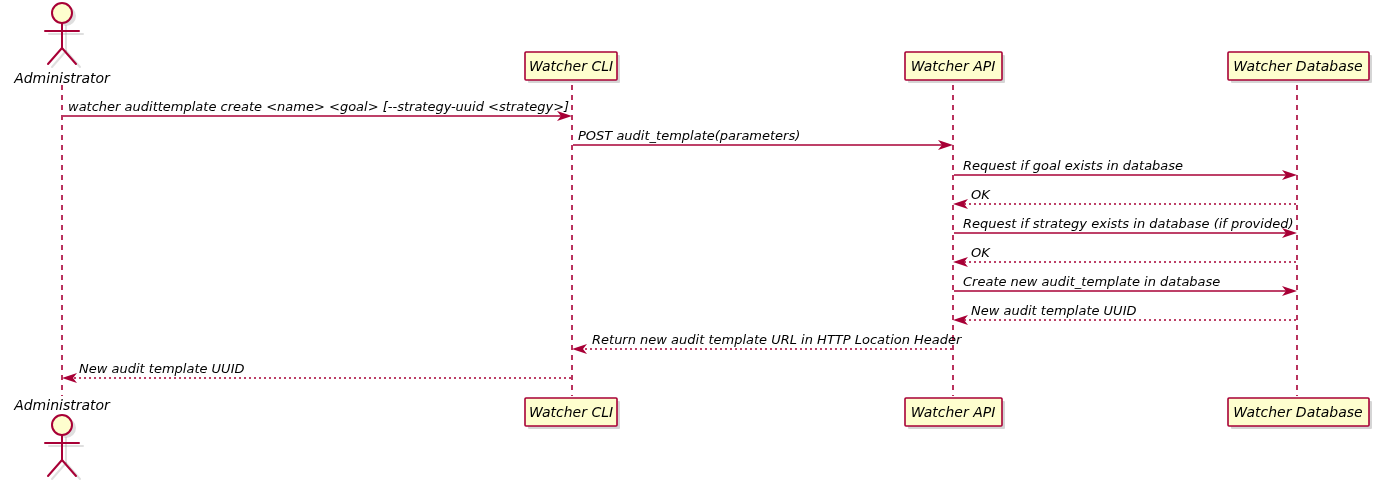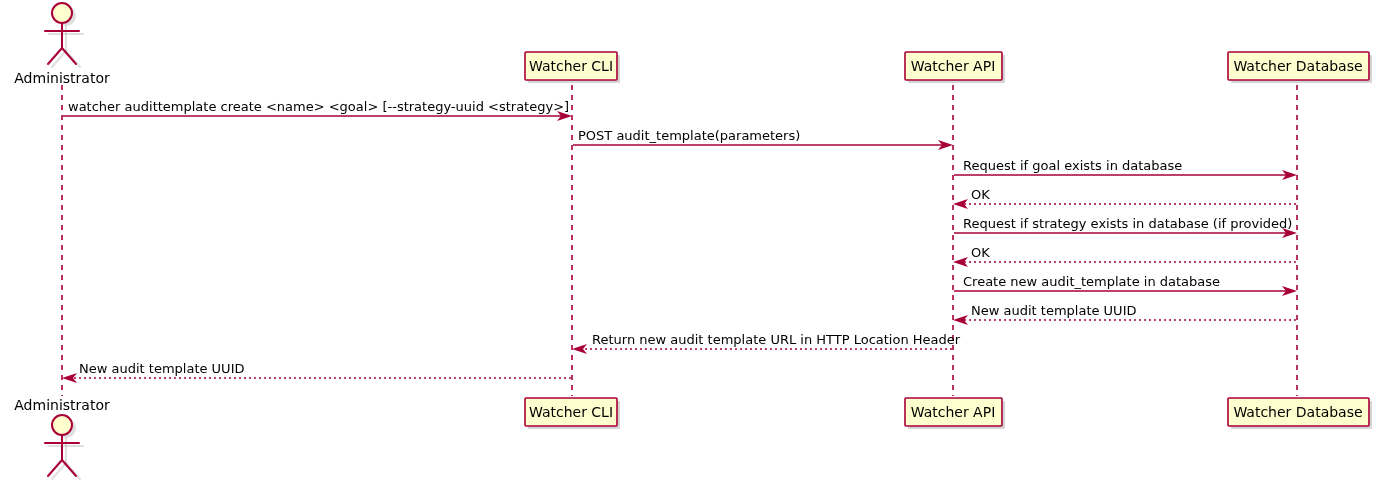--- a/index.html
+++ b/index.html
@@ -9,20 +9,21 @@
   }
   body {
     font-family: "DejaVu Sans", sans-serif;
   }
   #diagram-root {
     position: relative;
     width: 1379px;
     height: 483px;
     background: #FFFFFF;
     overflow: hidden;
+    font-style: italic;
   }
   svg.diagram-svg {
     position: absolute;
     left: 0;
     top: 0;
     width: 1379px;
     height: 483px;
   }
   .lifeline {
     stroke: #A80036;

